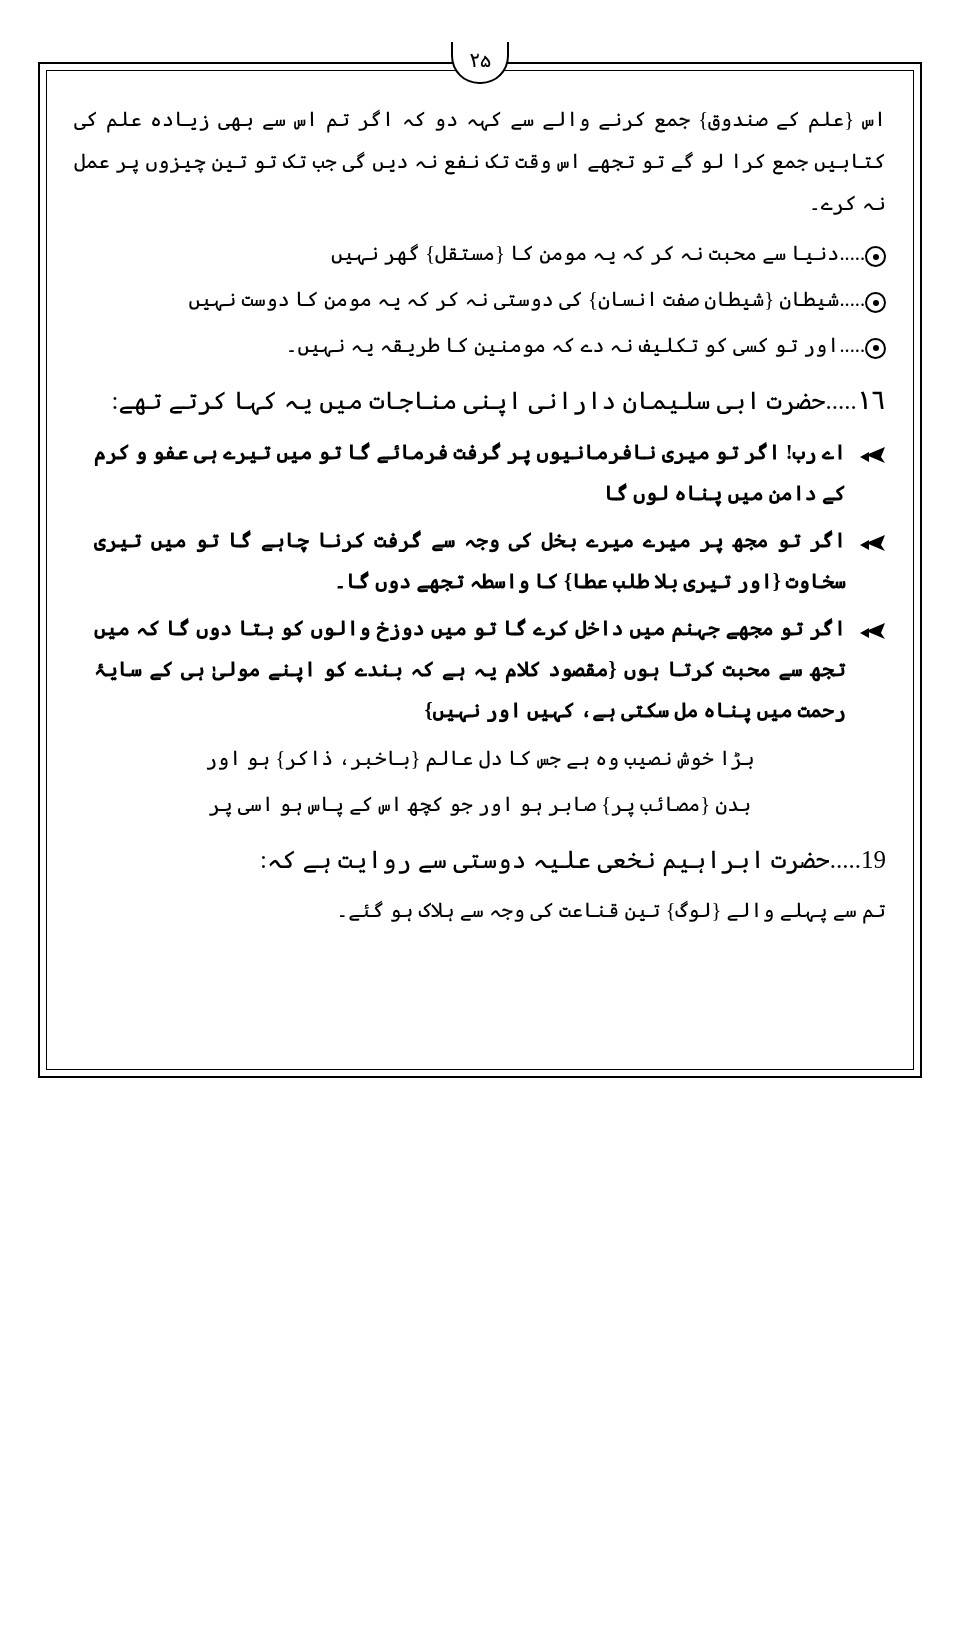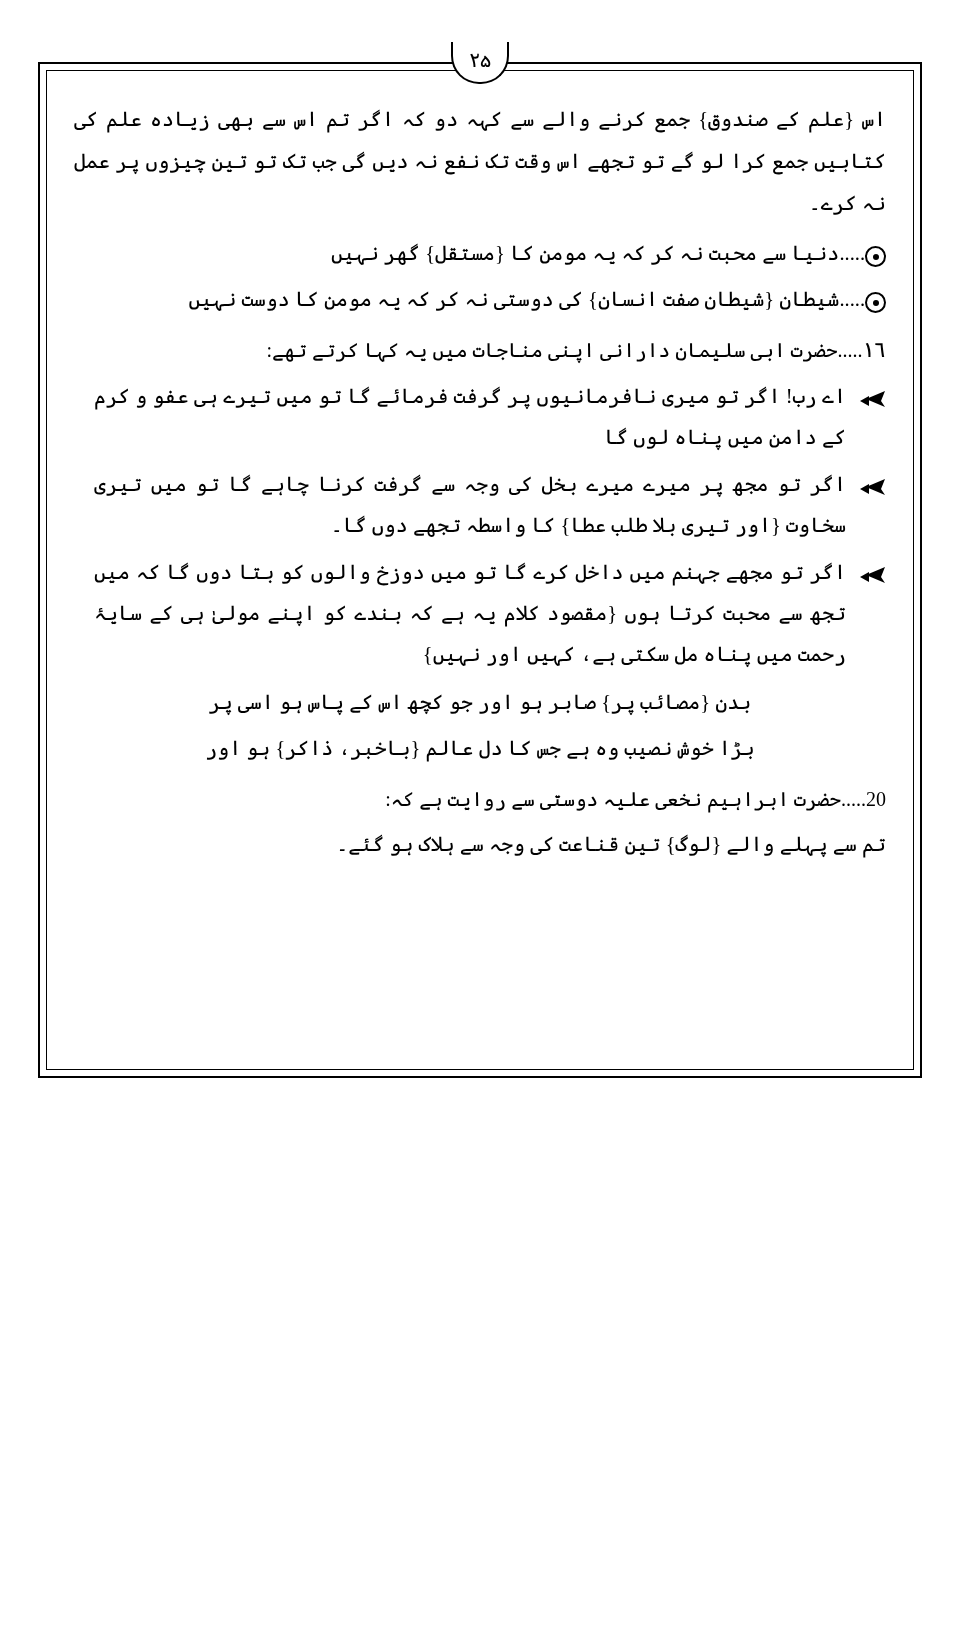--- a/index.html
+++ b/index.html
@@ -130,33 +130,34 @@
     line-height: 1.95;
     text-align: justify;
     text-align-last: right;
   }
   .dots {
     letter-spacing: 2px;
   }
 
   
   .numbered {
-    font-size: 20px;
+    font-size: 25px;
     line-height: 2.0;
     margin: 10px 0 4px 0;
     text-align: right;
   }
 
   
   .quote-row {
     display: flex;
     flex-direction: row;
     align-items: flex-start;
     gap: 14px;
     margin: 6px 0 6px 0;
+    font-weight: bold;
   }
   .quote-marker {
     flex: 0 0 auto;
     width: 26px;
     height: 22px;
     margin-top: 14px;
     position: relative;
   }
   .quote-marker svg { display: block; }
   .quote-body {
@@ -195,20 +196,24 @@
 
     <ul class="bullet-list">
       <li class="bullet-item">
         <span class="bullet-marker"></span>
         <span class="bullet-text"><span class="dots">.....</span><span>دنیا سے محبت نہ کر کہ یہ مومن کا {مستقل} گھر نہیں</span></span>
       </li>
       <li class="bullet-item">
         <span class="bullet-marker"></span>
         <span class="bullet-text"><span class="dots">.....</span><span>شیطان {شیطان صفت انسان} کی دوستی نہ کر کہ یہ مومن کا دوست نہیں</span></span>
       </li>
+      <li class="bullet-item">
+        <span class="bullet-marker"></span>
+        <span class="bullet-text"><span class="dots">.....</span><span>اور تو کسی کو تکلیف نہ دے کہ مومنین کا طریقہ یہ نہیں۔</span></span>
+      </li>
     </ul>
 
     <p class="numbered">
       <span>۱۶</span><span class="dots">.....</span><span>حضرت ابی سلیمان دارانی اپنی مناجات میں یہ کہا کرتے تھے:</span>
     </p>
 
     <div class="quote-row">
       <span class="quote-marker">
         <svg width="26" height="22" viewBox="0 0 26 22" aria-hidden="true">
           <path d="M25 1 L6 9 L25 17 L21 11 Z" fill="#000"></path>
@@ -232,23 +237,23 @@
       <span class="quote-marker">
         <svg width="26" height="22" viewBox="0 0 26 22" aria-hidden="true">
           <path d="M25 1 L6 9 L25 17 L21 11 Z" fill="#000"></path>
           <path d="M9 6 L0 11 L9 16 Z" fill="#000"></path>
         </svg>
       </span>
       <span class="quote-body">اگر تو مجھے جہنم میں داخل کرے گا تو میں دوزخ والوں کو بتا دوں گا کہ میں تجھ سے محبت کرتا ہوں {مقصود کلام یہ ہے کہ بندے کو اپنے مولیٰ ہی کے سایۂ رحمت میں پناہ مل سکتی ہے، کہیں اور نہیں}</span>
     </div>
 
 
+    <p class="stanza">بڑا خوش نصیب وہ ہے جس کا دل عالم {باخبر، ذاکر} ہو اور</p>
     <p class="stanza">بدن {مصائب پر} صابر ہو اور جو کچھ اس کے پاس ہو اسی پر</p>
-    <p class="stanza">بڑا خوش نصیب وہ ہے جس کا دل عالم {باخبر، ذاکر} ہو اور</p>
 
     <p class="numbered">
-      <span>20</span><span class="dots">.....</span><span>حضرت ابراہیم نخعی علیہ دوستی سے روایت ہے کہ:</span>
+      <span>19</span><span class="dots">.....</span><span>حضرت ابراہیم نخعی علیہ دوستی سے روایت ہے کہ:</span>
     </p>
 
     <p class="para">تم سے پہلے والے {لوگ} تین قناعت کی وجہ سے ہلاک ہو گئے۔</p>
 
   </div>
 </div>
 
 </body></html>

